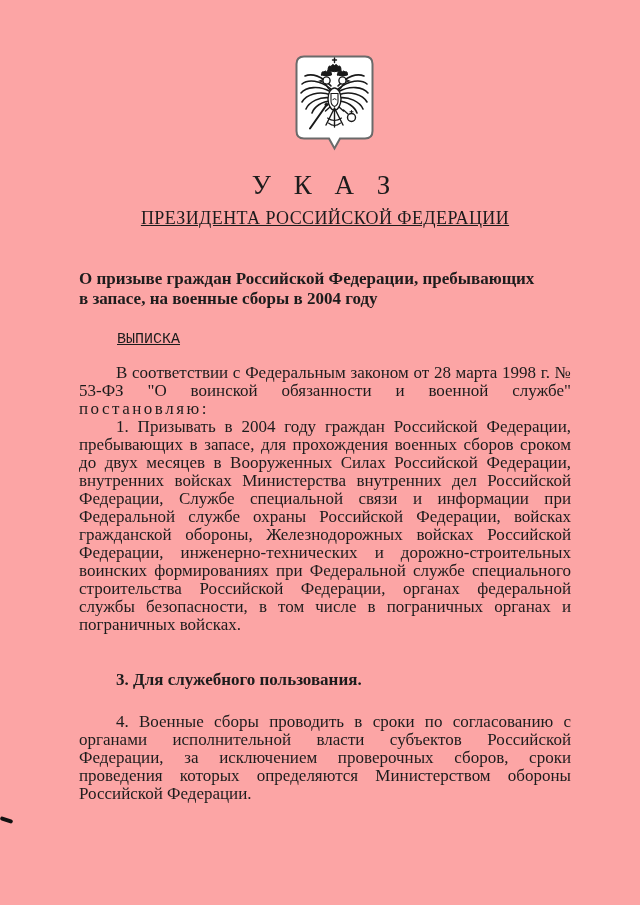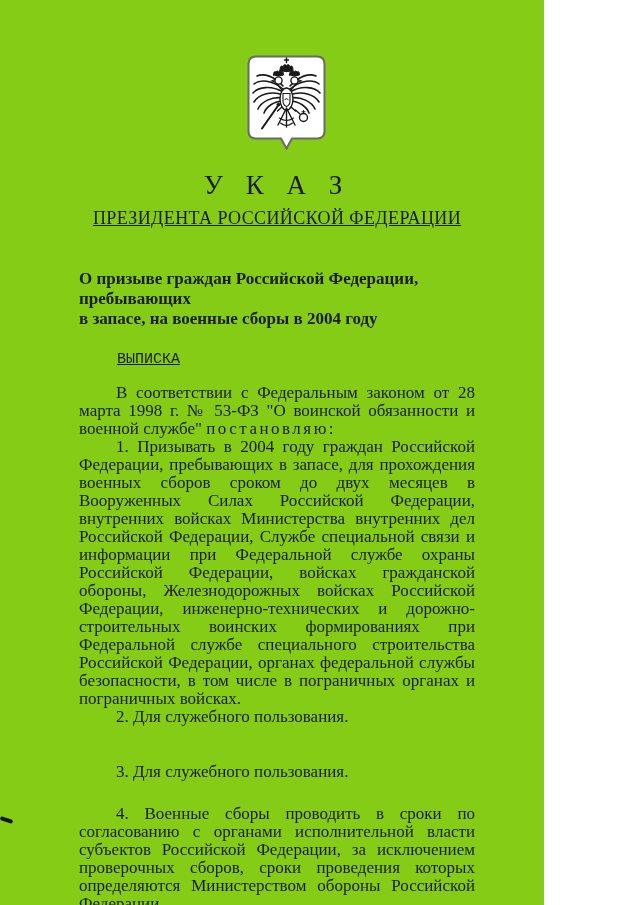--- a/index.html
+++ b/index.html
@@ -2,23 +2,23 @@
 <html><head>
 <meta charset="utf-8">
 <style>
   html, body {
     margin: 0;
     padding: 0;
     background: #ffffff;
   }
   .page {
     position: relative;
-    width: 544px;
+    width: 640px;
     height: 905px;
-    background: #84cc16;
+    background: #fca5a5;
     color: #1c1c1c;
     font-family: "Liberation Serif", serif;
     overflow: hidden;
   }
   .content {
     padding: 55px 69px 0 79px; 
   }
   
   .emblem-wrap {
     text-align: center;
@@ -67,21 +67,21 @@
     font-size: 17px;
     line-height: 18px;
     text-align: justify;
   }
   .doc-body p {
     margin: 0;
     text-indent: 37px;
   }
   p.preamble { margin-top: 13px; }
   .emphasis-spaced { letter-spacing: 2.5px; }
-  p.item-3 { margin-top: 37px; }
+  p.item-3 { margin-top: 37px; font-weight: bold; }
   p.item-4 { margin-top: 24px; }
   
   .scan-artifact {
     position: absolute;
     left: 0;
     top: 818px;
     width: 13px;
     height: 4px;
     background: #111;
     transform: rotate(18deg);
@@ -161,21 +161,20 @@
 
     <div>
       <span class="extract-label">ВЫПИСКА</span>
     </div>
 
     <div class="doc-body">
       <p class="preamble"><span>В соответствии с Федеральным законом от 28 марта 1998 г. № 53-ФЗ "О воинской обязанности и военной службе" </span><span class="emphasis-spaced">постановляю:</span></p>
 
       <p class="item-1">1. Призывать в 2004 году граждан Российской Федерации, пребывающих в запасе, для прохождения военных сборов сроком до двух месяцев в Вооруженных Силах Российской Федерации, внутренних войсках Министерства внутренних дел Российской Федерации, Службе специальной связи и информации при Федеральной службе охраны Российской Федерации, войсках гражданской обороны, Железнодорожных войсках Российской Федерации, инженерно-технических и дорожно-строительных воинских формированиях при Федеральной службе специального строительства Российской Федерации, органах федеральной службы безопасности, в том числе в пограничных органах и пограничных войсках.</p>
 
-      <p class="item-2">2. Для служебного пользования.</p>
 
       <p class="item-3">3. Для служебного пользования.</p>
 
       <p class="item-4">4. Военные сборы проводить в сроки по согласованию с органами исполнительной власти субъектов Российской Федерации, за исключением проверочных сборов, сроки проведения которых определяются Министерством обороны Российской Федерации.</p>
     </div>
 
   </div>
 
   <div class="scan-artifact"></div>
 </div>

